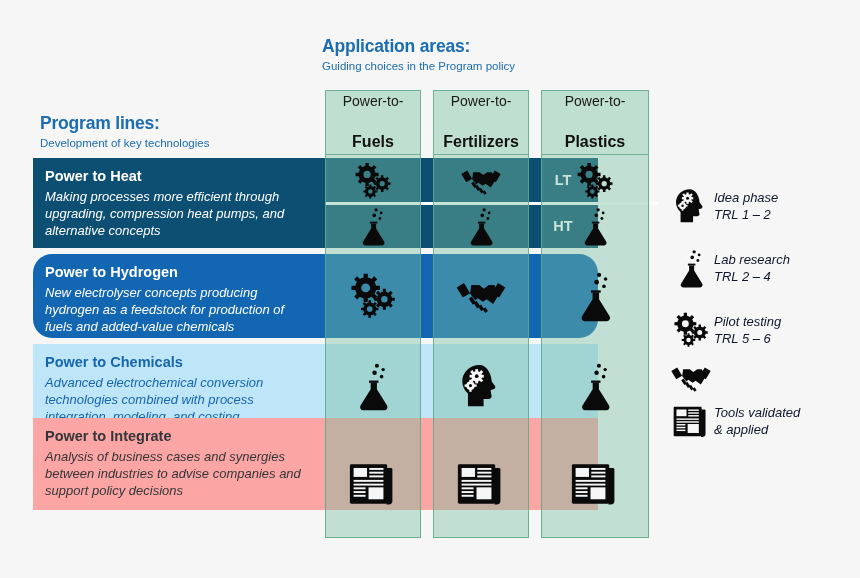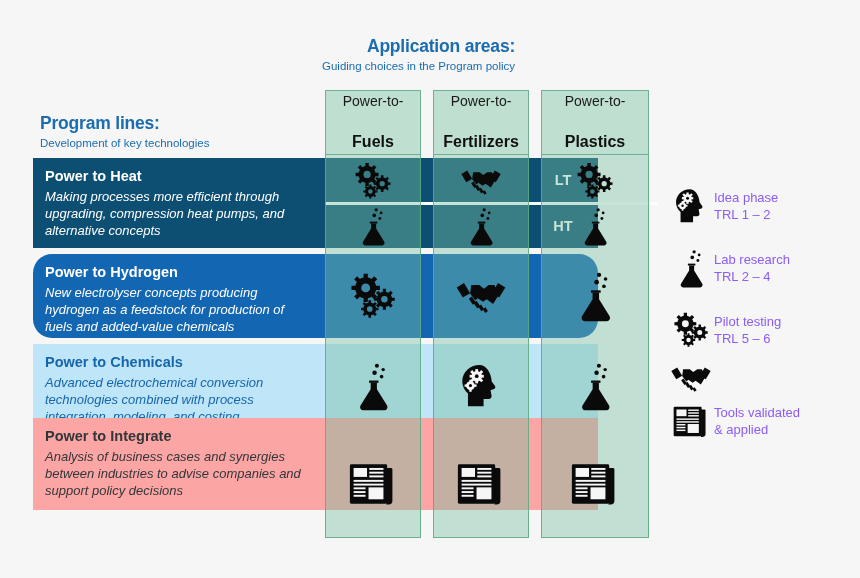--- a/index.html
+++ b/index.html
@@ -13,21 +13,21 @@
 
   
   .hdr { position: absolute; }
   .hdr-title {
     font-size: 17.5px; font-weight: bold; color: #1b6cb0;
     letter-spacing: -.2px; white-space: nowrap;
   }
   .hdr-sub {
     font-size: 11.5px; color: #1b6cb0; margin-top: 3px; white-space: nowrap;
   }
-  #app-areas-heading { left: 322px; top: 36px; text-align: right; }
+  #app-areas-heading { left: 322px; top: 36px; }
   #program-lines-heading { left: 40px; top: 113px; }
 
   
   .colhead {
     position: absolute; top: 90px; height: 65px;
     background: #bfdfd0; border: 1px solid #6fb194;
     display: flex; flex-direction: column;
     align-items: center; justify-content: center;
     text-align: center; z-index: 4; gap: 22px;
   }
@@ -81,21 +81,21 @@
   .cell {
     position: absolute; display: flex;
     align-items: center; justify-content: center; z-index: 4;
   }
   .cell svg { display: block; }
 
   
   #legend { position: absolute; left: 668px; top: 186px; width: 190px; }
   .leg-item { display: flex; align-items: center; margin-bottom: 14px; }
   .leg-icon { width: 46px; flex: 0 0 46px; display: flex; justify-content: center; }
-  .leg-text { font-size: 13px; color: #8b5cf6; line-height: 1.32; }
+  .leg-text { font-size: 13px; color: #0f172a; line-height: 1.32; font-style: italic; }
 </style>
 </head>
 <body>
 
 <div class="hdr" id="app-areas-heading">
   <div class="hdr-title">Application areas:</div>
   <div class="hdr-sub">Guiding choices in the Program policy</div>
 </div>
 
 <div class="hdr" id="program-lines-heading">

